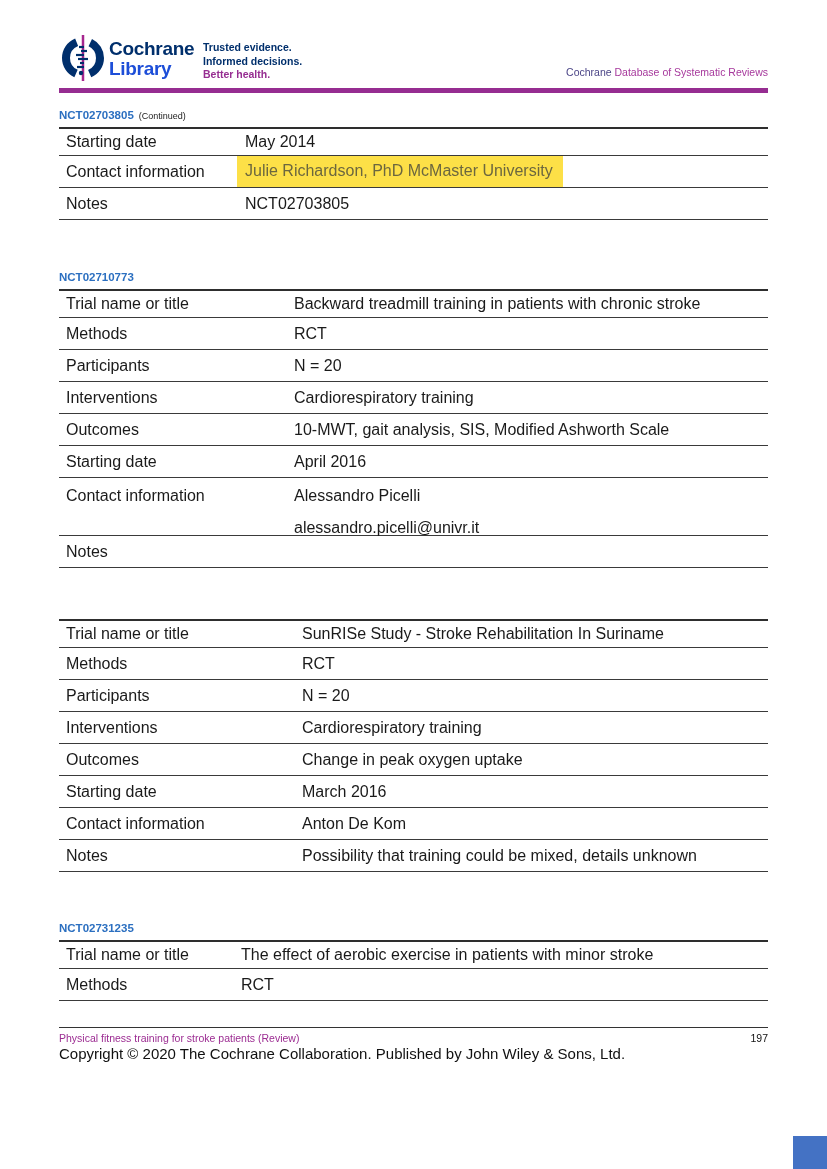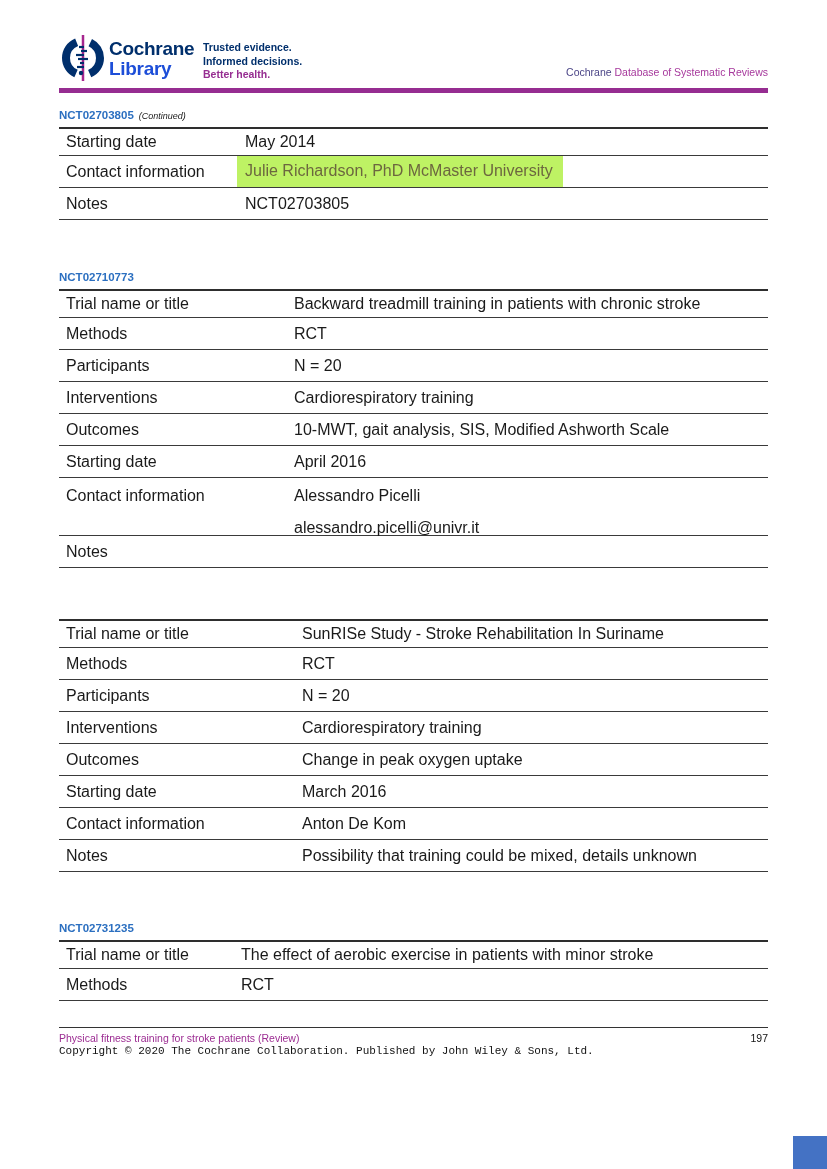--- a/index.html
+++ b/index.html
@@ -19,36 +19,36 @@
   .journal .jp { color:#4A4486; }
   .journal .jr { color:#A6389C; }
   .bar { position:absolute; left:59px; right:59px; top:88px; height:5px; background:#962D91; }
   
   .main { position:absolute; left:59px; top:93px; width:709px; }
   section.trial { margin-top:51px; }
   section.trial.s1 { margin-top:16px; }
   section.trial.s4 { margin-top:50px; }
   h2 { font-size:11.5px; height:18px; font-weight:normal; }
   .nct { color:#2B6FC0; font-weight:bold; }
-  .cont { font-style:italic; font-size:9px; color:#222222; margin-left:5px; }
+  .cont { font-size:9px; color:#222222; margin-left:5px; }
   .ttable { border-top:2px solid #2e2e2e; }
   .row { display:flex; align-items:center; height:32px; border-bottom:1.5px solid #3a3a3a; padding-left:7px; font-size:16px; }
   .row.first { height:27px; }
   .row.tall { height:58px; align-items:flex-start; padding-top:9px; }
   .row.tall .val div + div { margin-top:14px; }
   .lab { flex:none; }
   .s1 .lab { width:179px; } .s2 .lab { width:228px; } .s3 .lab { width:236px; } .s4 .lab { width:175px; }
   .val { flex:1; }
-  .hl { display:inline-block; background:#bef264; color:#6C673F; padding:6px 10px 7px 8px; margin-left:-8px; }
+  .hl { display:inline-block; background:#fde047; color:#6C673F; padding:6px 10px 7px 8px; margin-left:-8px; }
   
   .frule { margin-top:26px; border-top:1.5px solid #333333; }
   .frow { display:flex; justify-content:space-between; margin-top:4px; font-size:10.5px; font-weight:normal; }
   .ftitle { color:#9C2C92; }
   .fpage { color:#111111; }
-  .fcopy { font-size:11px; margin-top:1px; color:#111111;font-family:Liberation Mono, monospace; }
+  .fcopy { font-size:15px; margin-top:1px; color:#111111; }
   .corner { position:absolute; right:0; bottom:0; width:34px; height:33px; background:#4472C4; }
 </style>
 </head>
 <body>
 
 <div class="logo">
   <svg width="44" height="46" viewBox="0 0 44 46">
     <circle cx="22" cy="23" r="17" fill="none" stroke="#002F6C" stroke-width="8" stroke-dasharray="19.7 14 39.4 14 39.4"></circle>
     <line x1="22" y1="0" x2="22" y2="46" stroke="#A6268E" stroke-width="2.5"></line>
     <g stroke="#002F6C" stroke-width="2.2">

